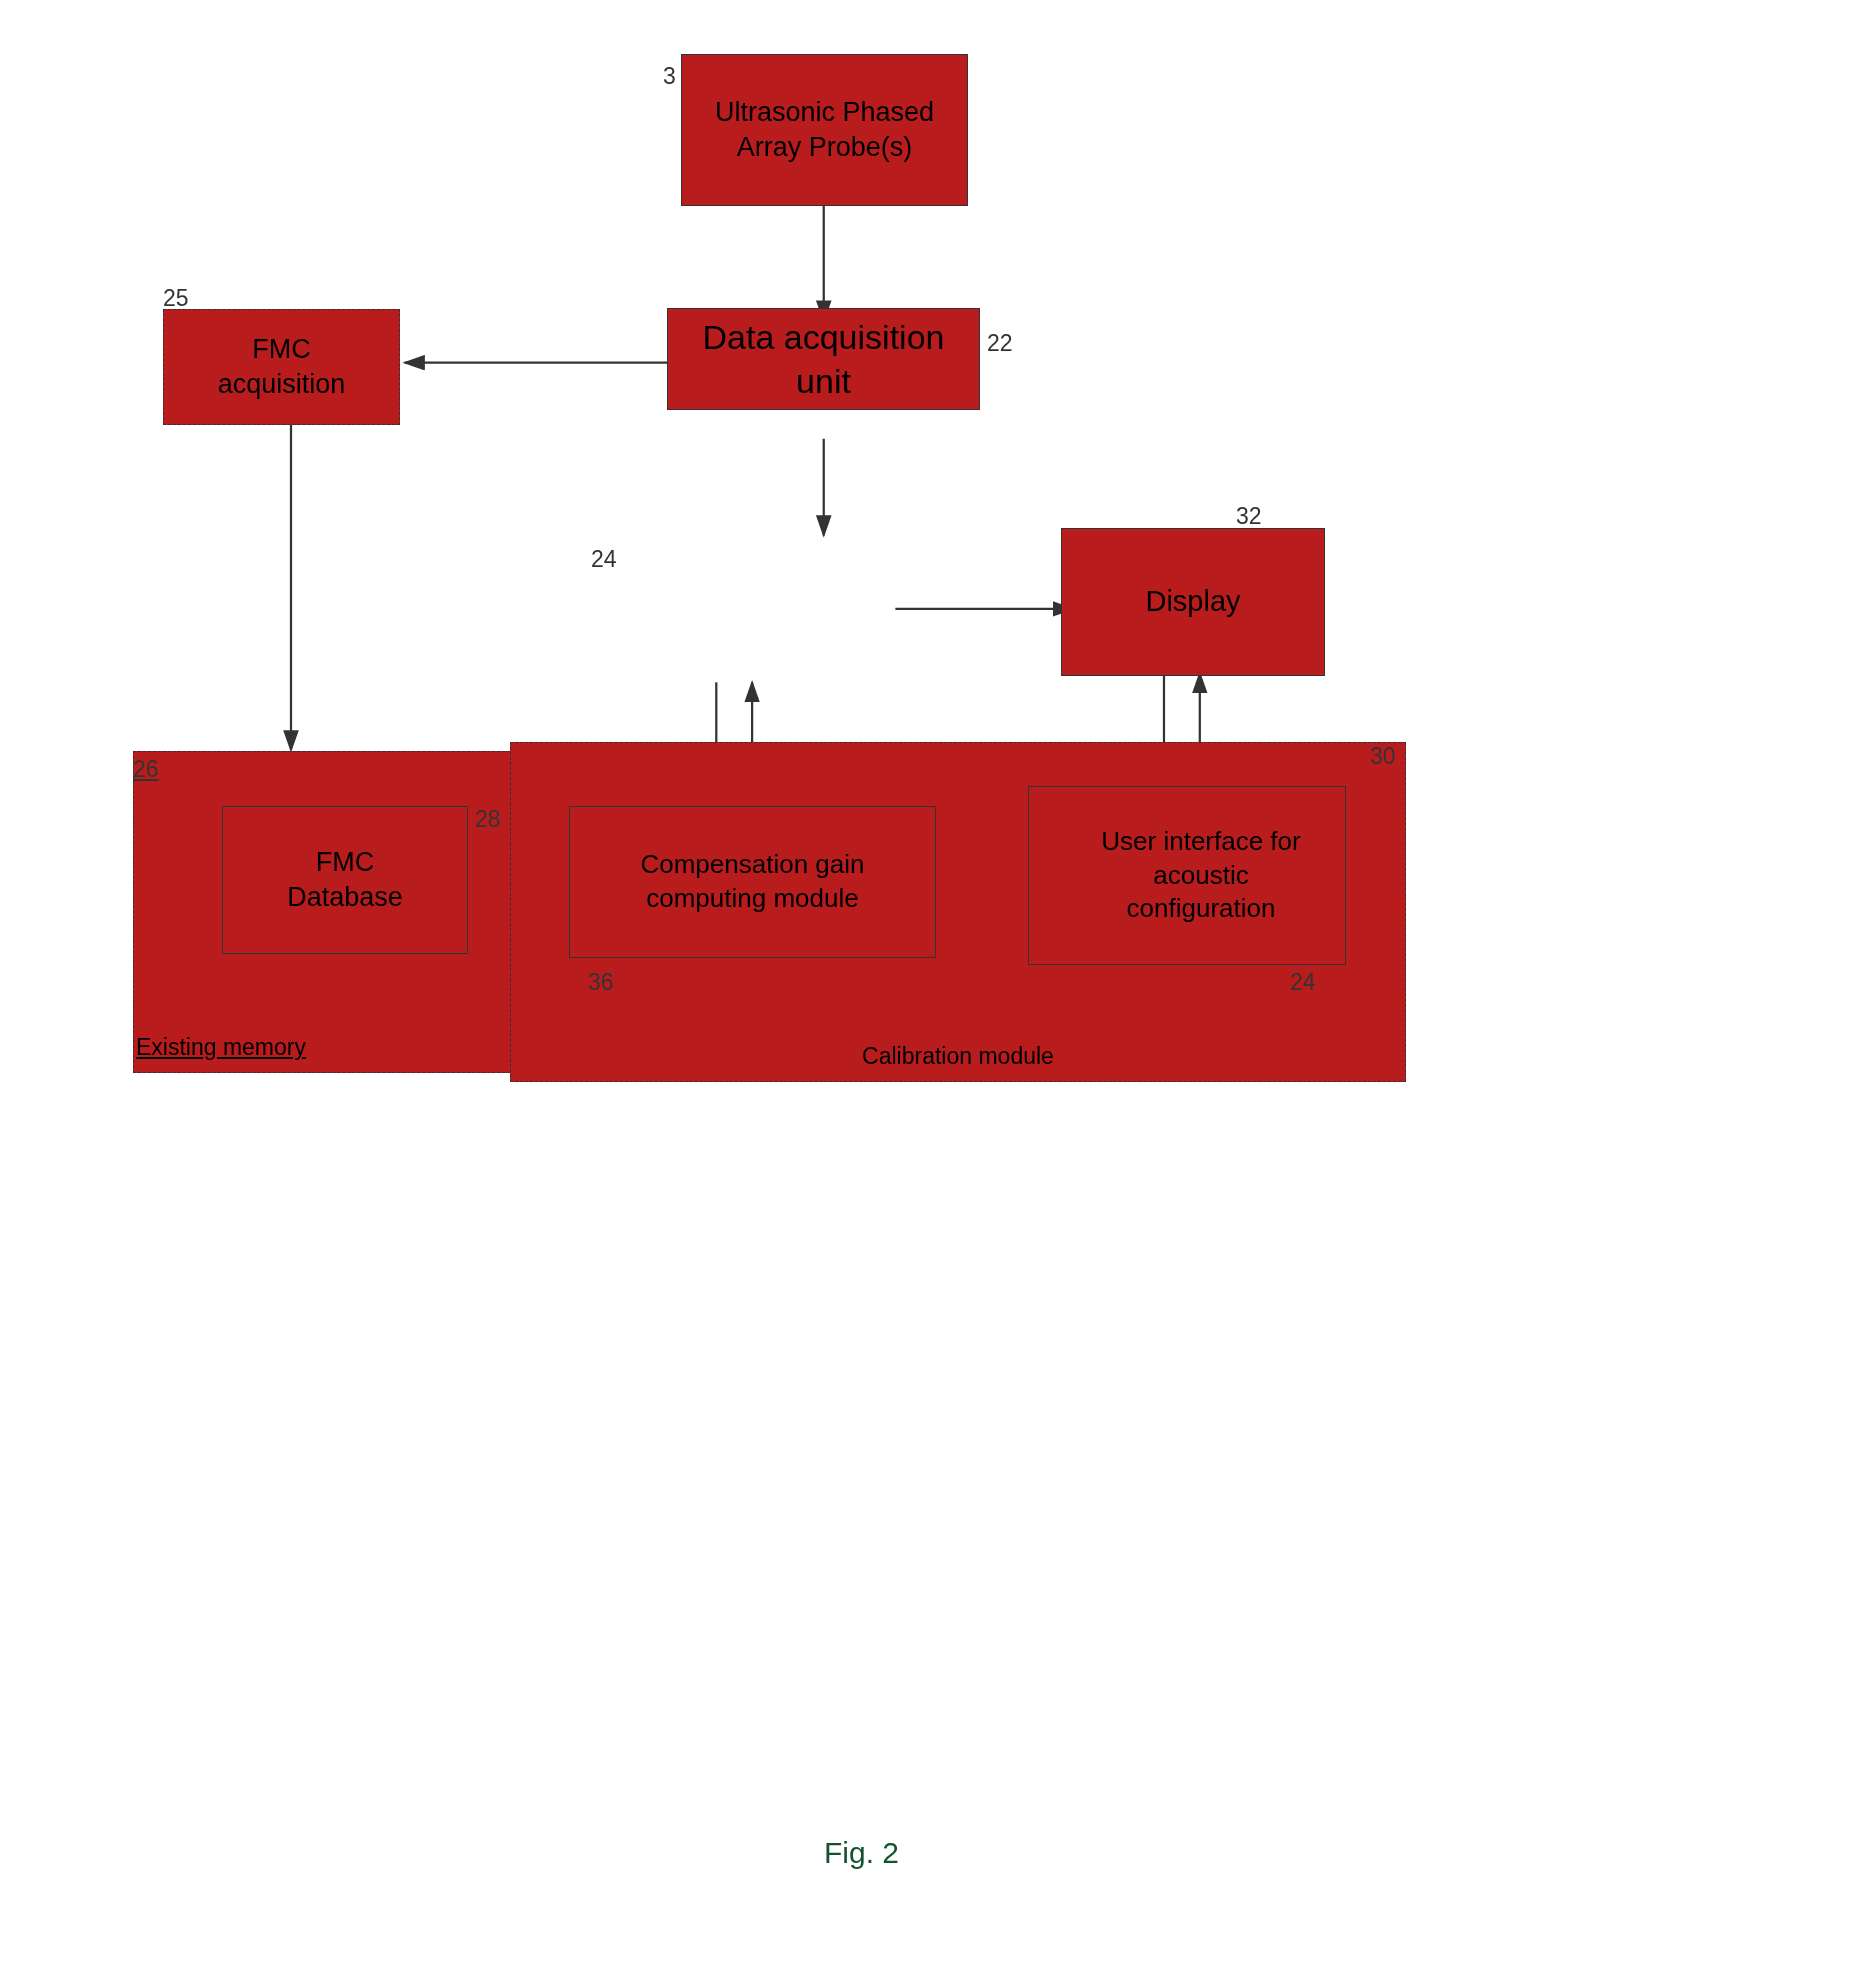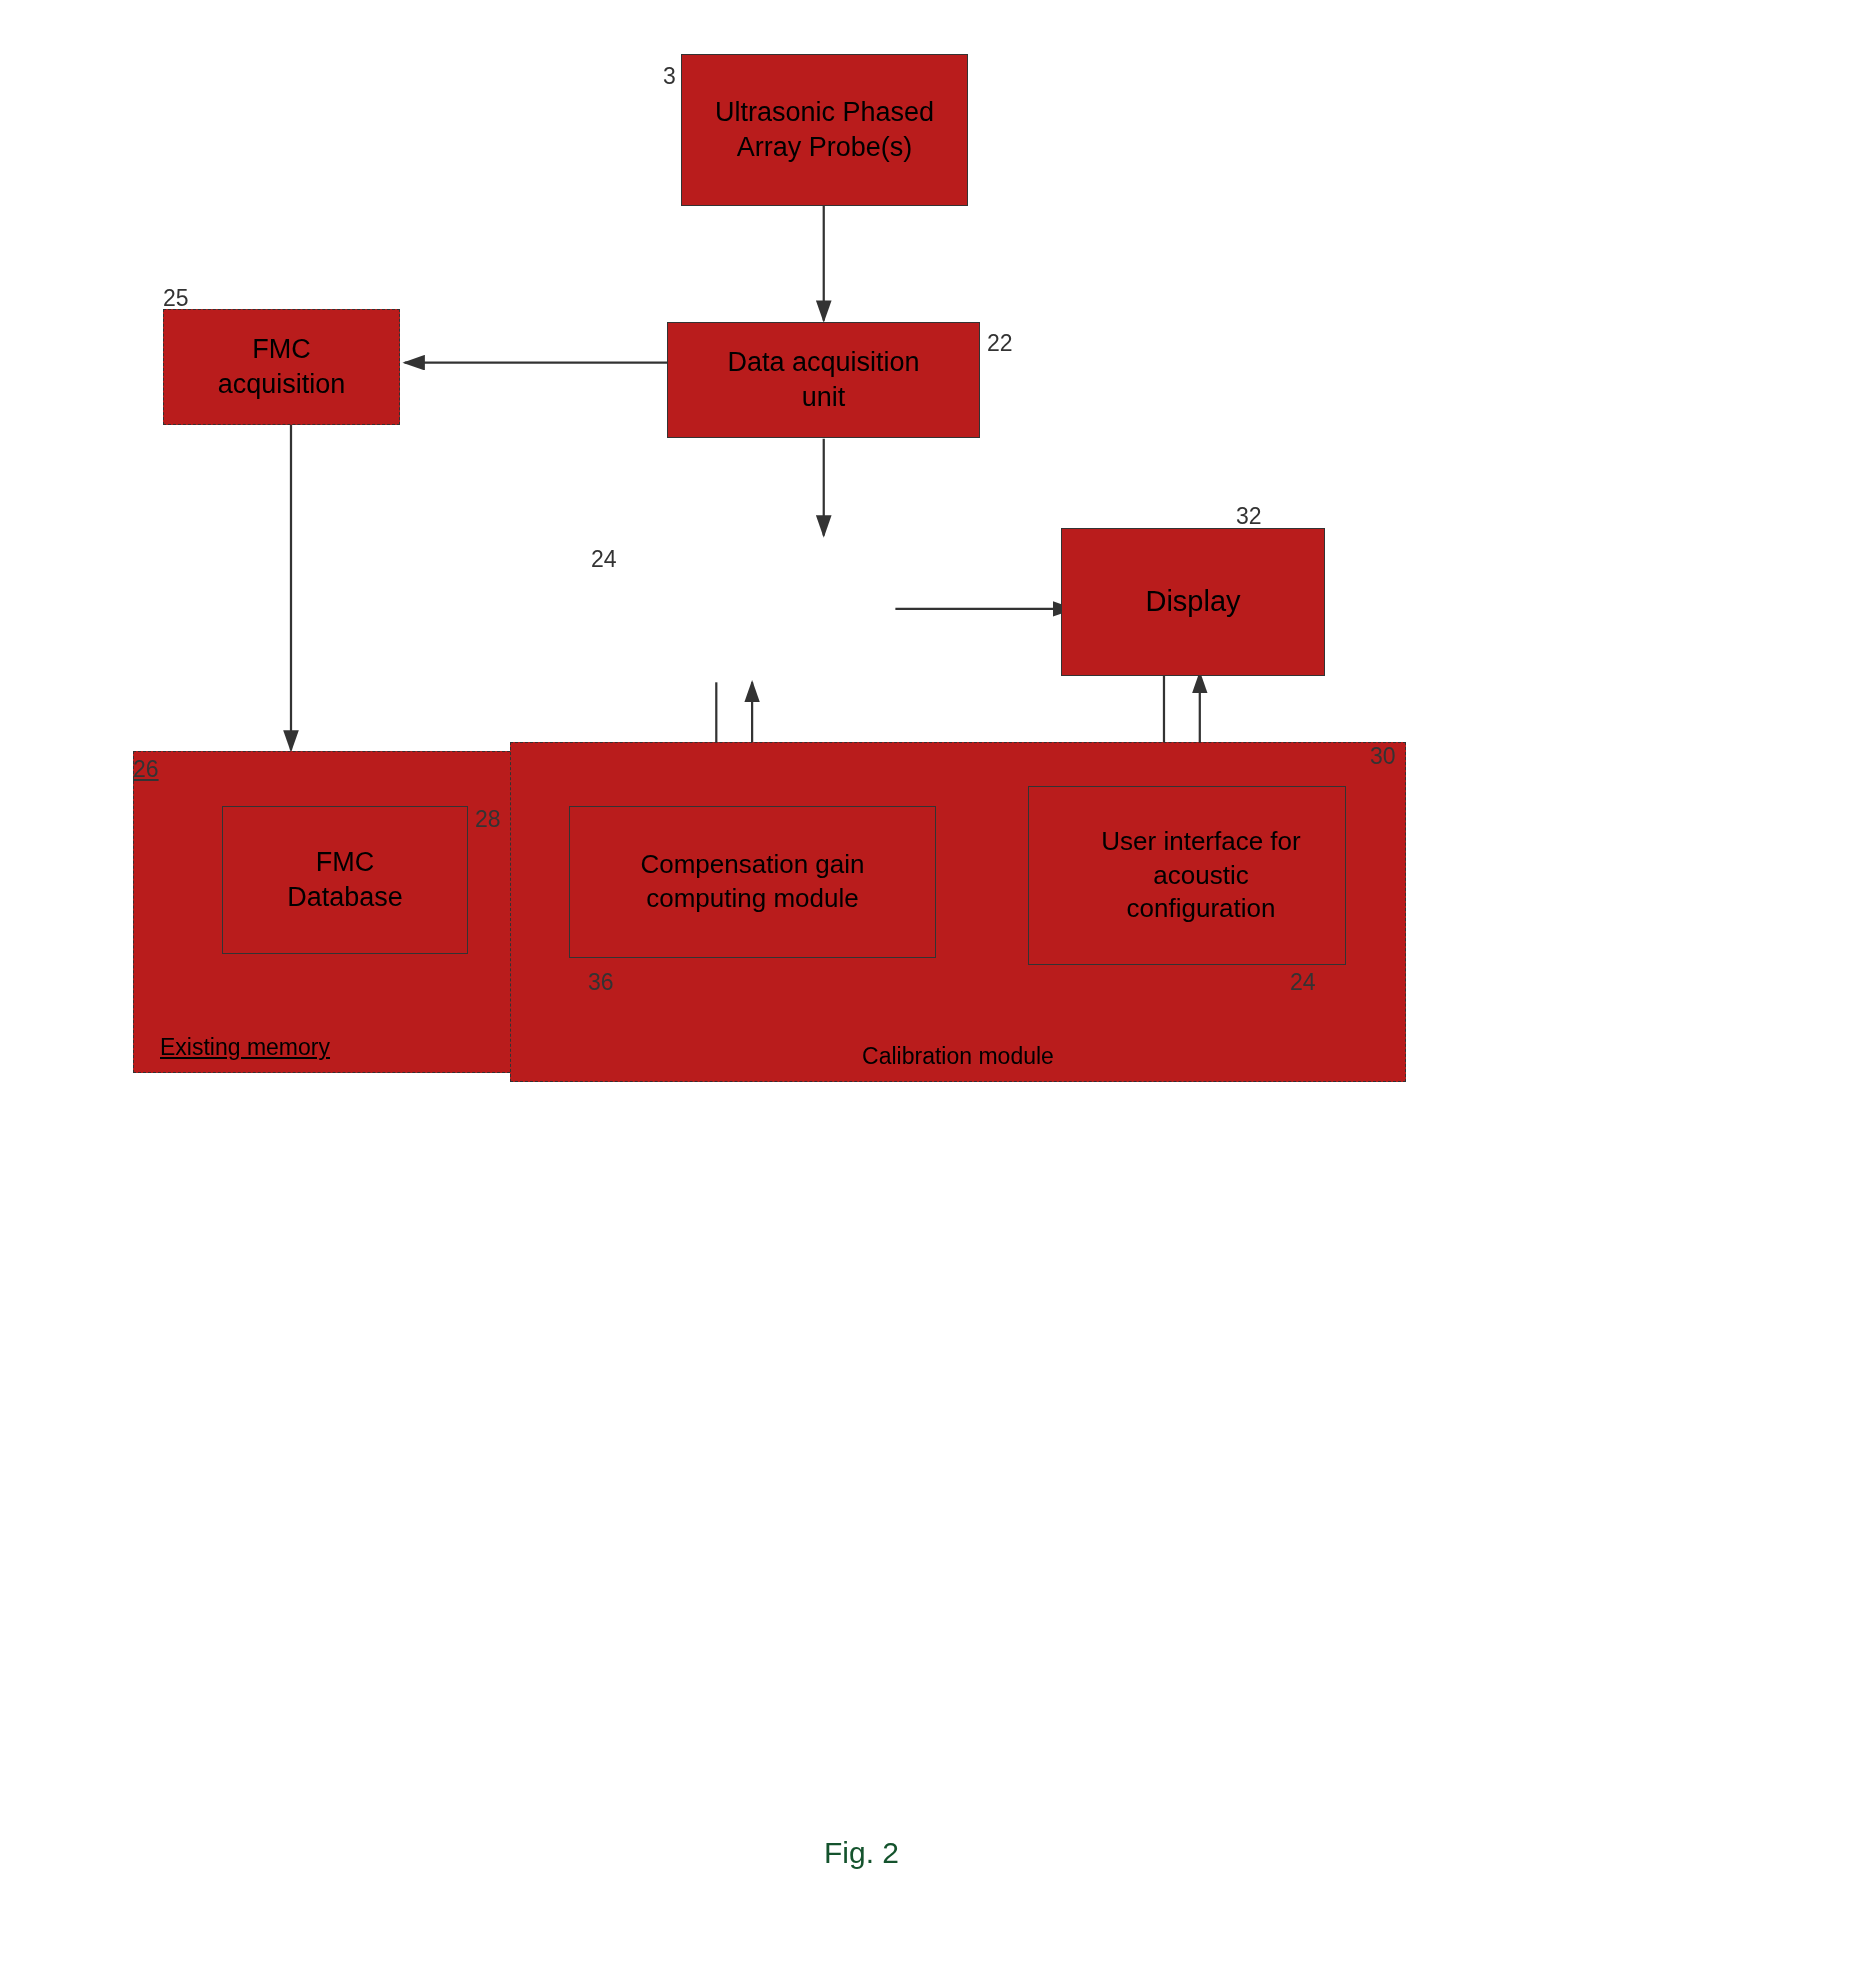--- a/index.html
+++ b/index.html
@@ -94,38 +94,38 @@
 
   </svg>
 
   <div class="box" style="left:681px; top:54px; width:287px; height:152px; font-size:27px;">
     <span>Ultrasonic
 Phased Array
 Probe(s)</span>
   </div>
   <span class="label-num" style="left:663px; top:63px;">3</span>
 
-  <div class="box" style="left:667px; top:322px; width:313px; height:116px; font-size:27px;">
+  <div class="box" style="left:667px; top:308px; width:313px; height:102px; font-size:34px;">
     <span>Data acquisition<br>unit</span>
   </div>
   <span class="label-num" style="left:987px; top:330px;">22</span>
 
   <div class="box box-dashed" style="left:163px; top:309px; width:237px; height:116px; font-size:27px;">
     <span>FMC<br>acquisition</span>
   </div>
   <span class="label-num" style="left:163px; top:285px;">25</span>
 
   <span class="label-num" style="left:591px; top:546px;">24</span>
 
   <div class="box" style="left:1061px; top:528px; width:264px; height:148px; font-size:29px;">
     <span>Display</span>
   </div>
   <span class="label-num" style="left:1236px; top:503px;">32</span>
 
-  <div class="box box-dashed" style="left:133px; top:751px; width:412px; height:322px; font-size:25px; align-items: flex-end; justify-content: flex-start; padding: 9px 26px;">
+  <div class="box box-dashed" style="left:133px; top:751px; width:412px; height:322px; font-size:25px; align-items: flex-end; justify-content: flex-start; padding: 9px 2px;">
     <span style="text-decoration: underline; font-size:23px;">Existing memory</span>
   </div>
   <span class="label-num" style="left:133px; top:756px; text-decoration: underline;">26</span>
 
   <div class="box" style="left:222px; top:806px; width:246px; height:148px; font-size:27px;">
     <span>FMC<br>Database</span>
   </div>
   <span class="label-num" style="left:475px; top:806px;">28</span>
 
   <div class="box box-dashed" style="left:510px; top:742px; width:896px; height:340px; font-size:23px; align-items: flex-end; justify-content: center; padding-bottom: 9px;">

